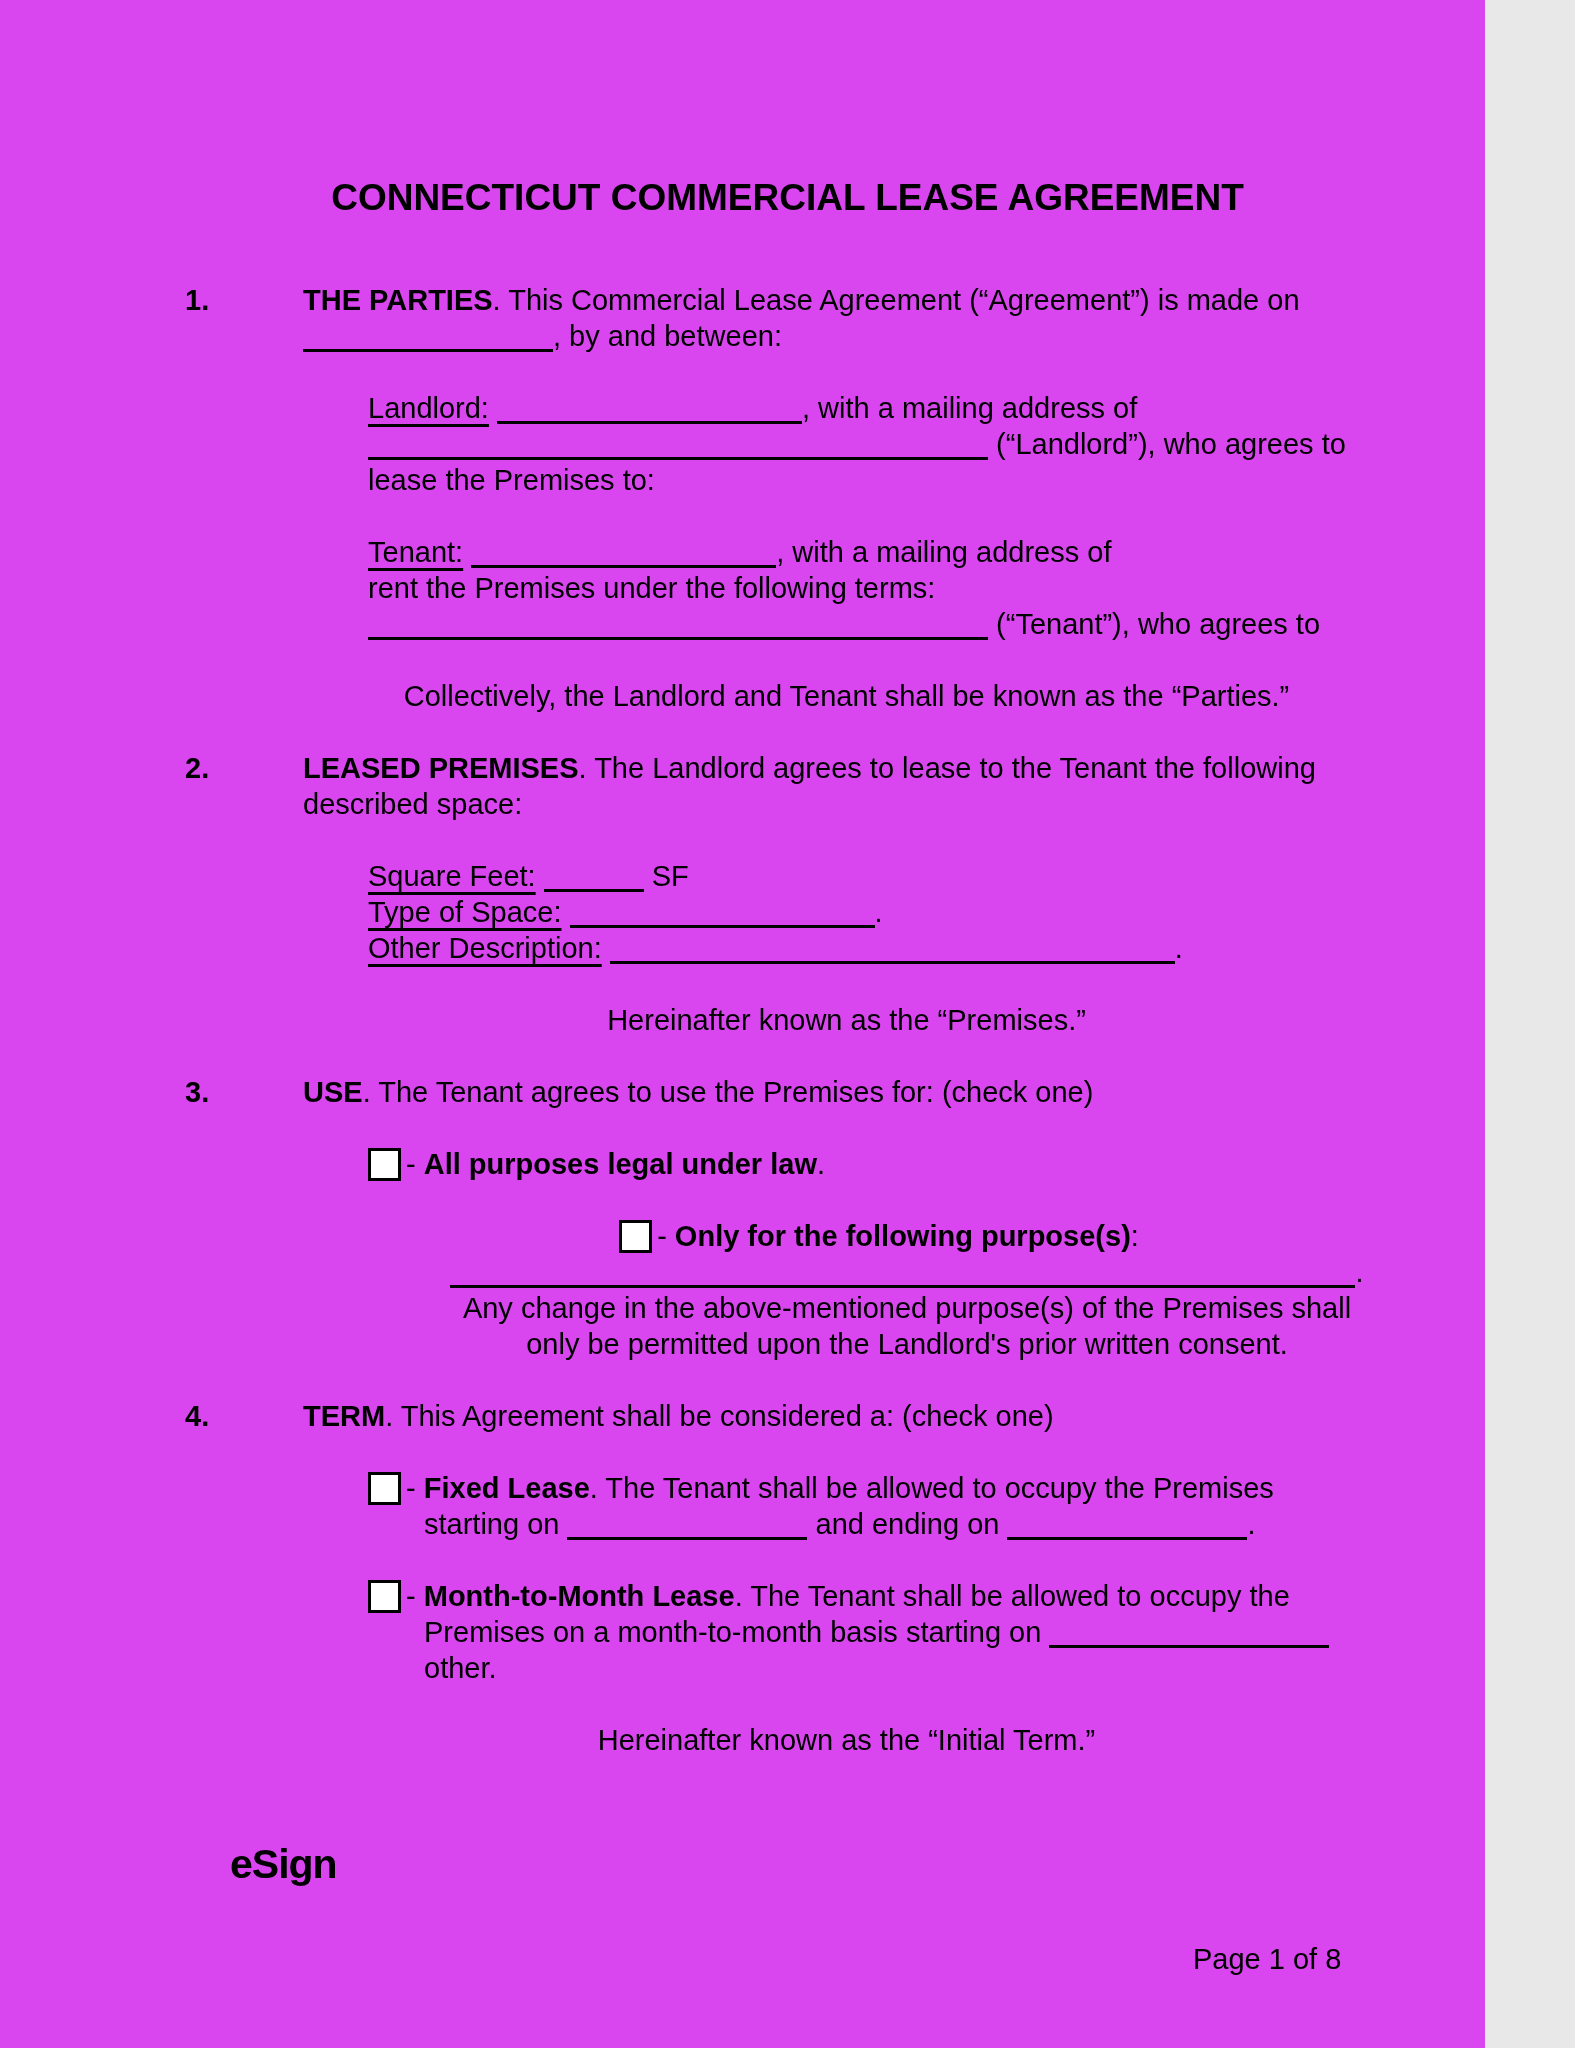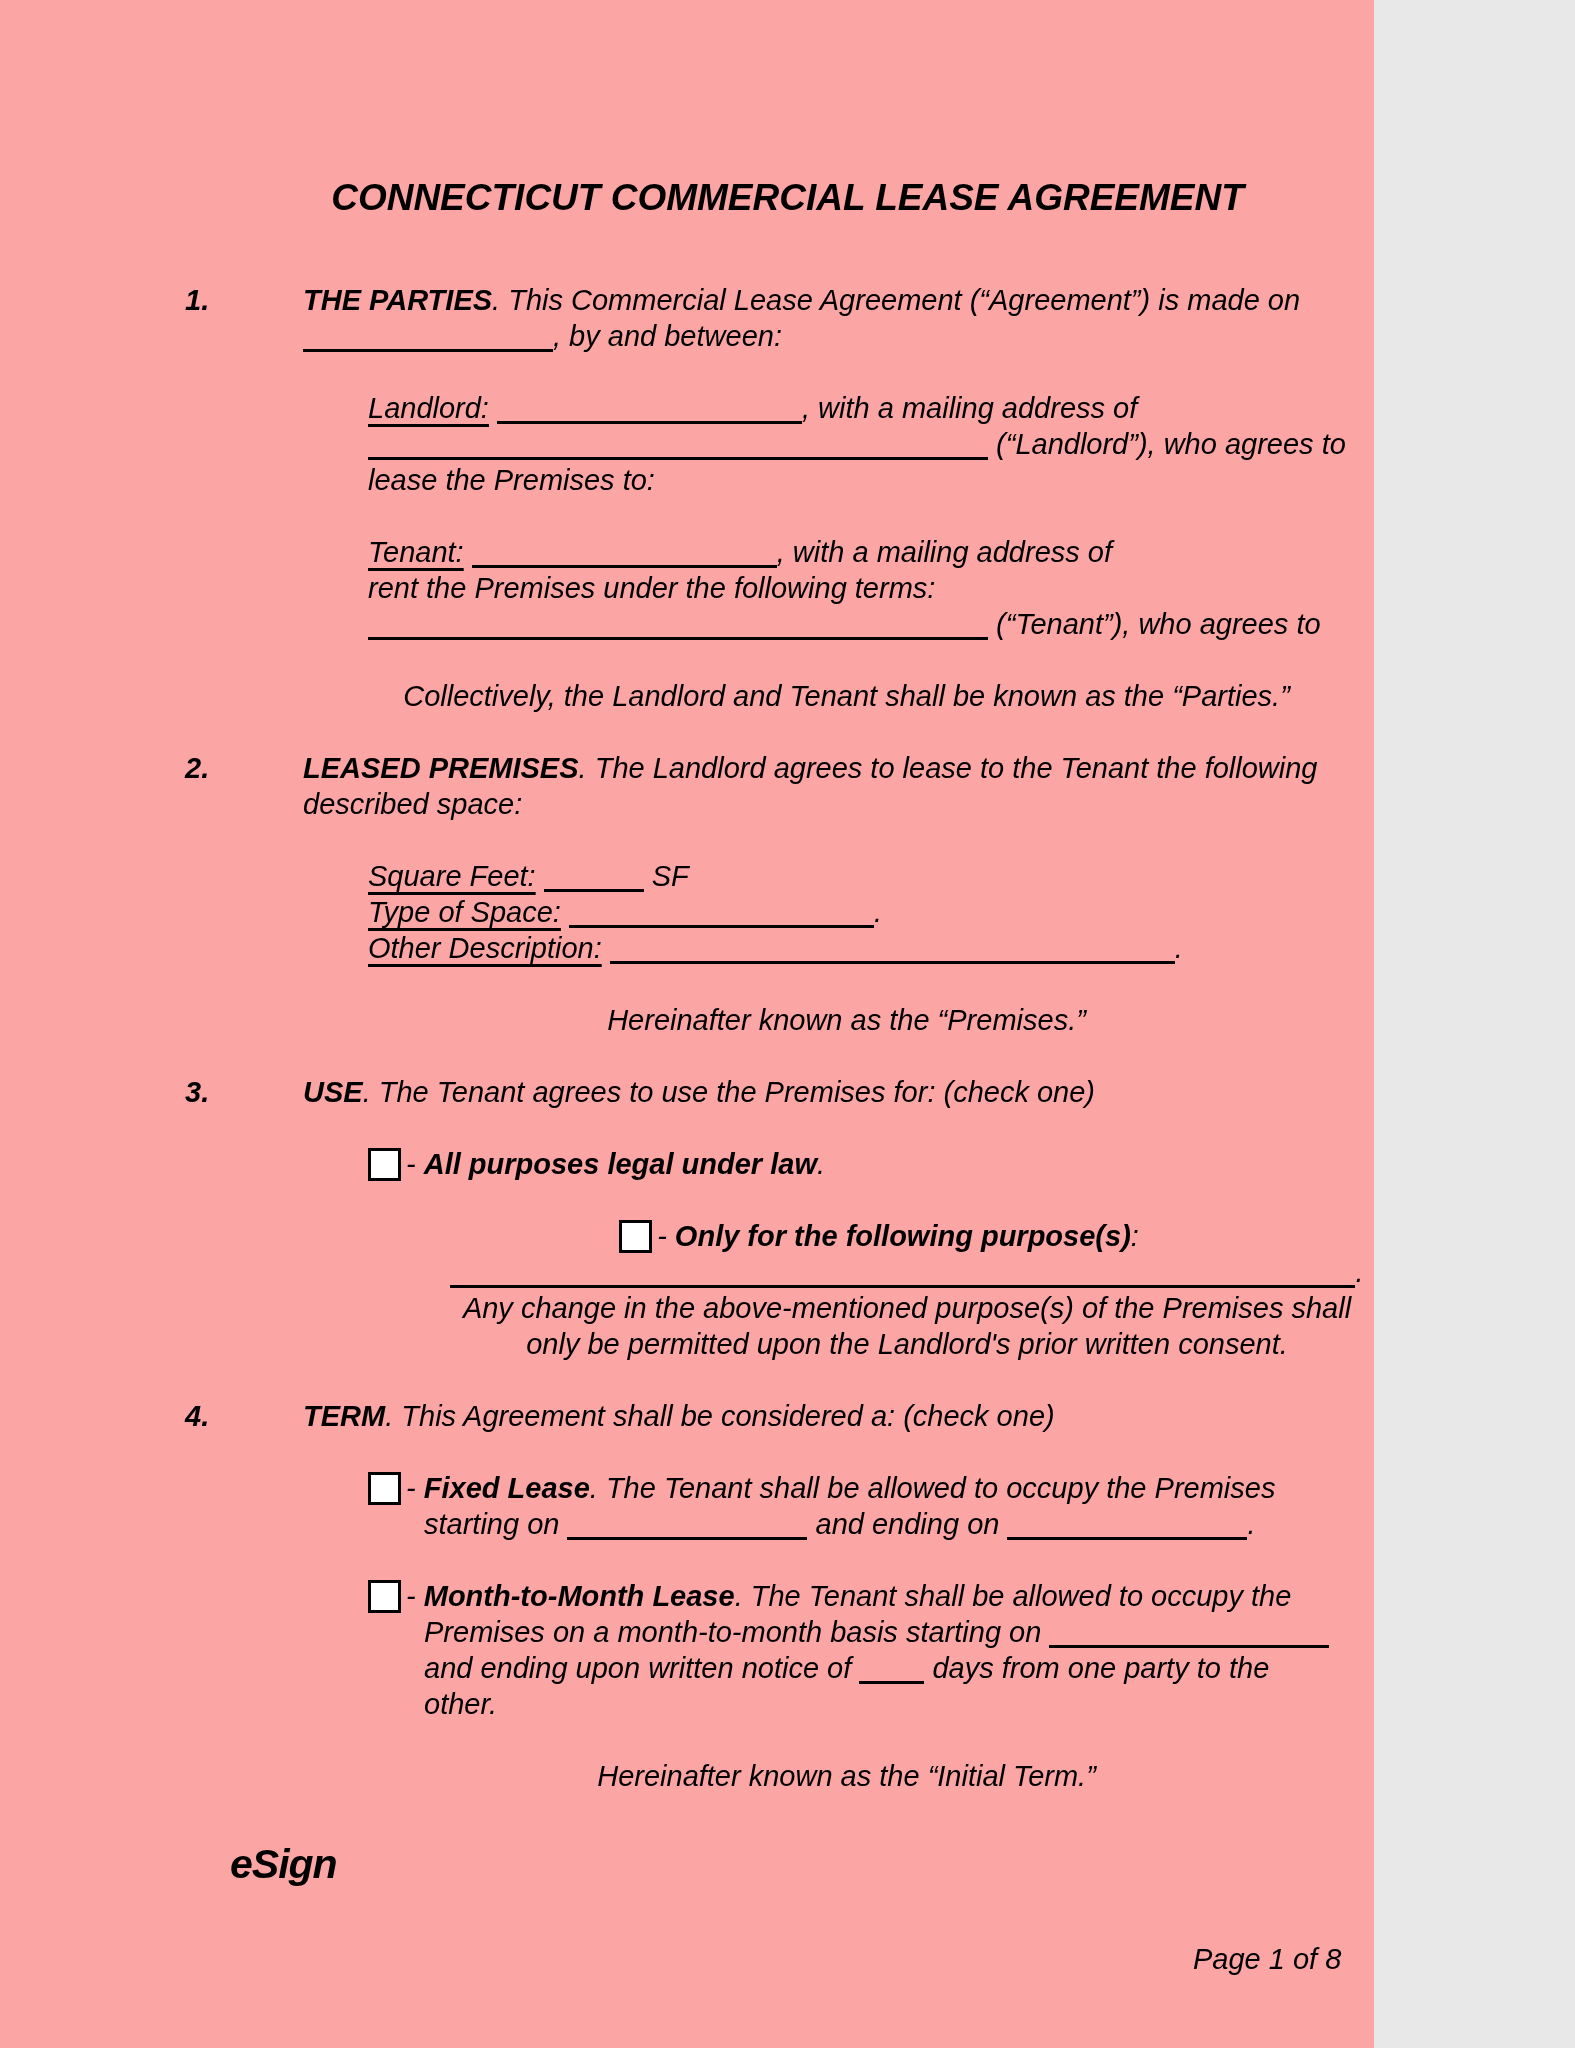--- a/index.html
+++ b/index.html
@@ -1,25 +1,24 @@
 <!DOCTYPE html>
 <html><head>
 <meta charset="utf-8">
 <style>
   html,body { margin:0; padding:0; background:#e8e8e8; }
   .page {
     position:relative;
-    width:1374px; height:2048px;
-    background:#fca5a5;
+    width:1485px; height:2048px;
+    background:#d946ef;
     color:#000;
     font-family:"Liberation Sans", sans-serif;
     font-size:29px;
     line-height:36px;
     overflow:hidden;
-    font-style:italic;
   }
   .content { position:absolute; left:185px; top:176px; width:1205px; }
   .title {
     font-size:37px; line-height:44px; font-weight:bold;
     text-align:center; margin:0 0 62px 0;
   }
   .sec { display:grid; grid-template-columns:118px 1fr; margin-bottom:36px; }
   .num { font-weight:bold; }
   .p { margin-bottom:36px; }
   .p:last-child { margin-bottom:0;text-align:center; }
@@ -121,21 +120,20 @@
       <div class="num">4.</div>
       <div>
         <div class="p ln"><span class="b">TERM</span><span>. This Agreement shall be considered a: (check one)</span></div>
         <div class="p sub">
           <div class="ln"><span class="cb"></span><span>-</span> <span class="b">Fixed Lease</span><span>. The Tenant shall be allowed to occupy the Premises</span></div>
           <div class="cl ln"><span>starting on</span> <span class="bl w240"></span> <span>and ending on</span> <span class="bl w240"></span><span>.</span></div>
         </div>
         <div class="p sub">
           <div class="ln"><span class="cb"></span><span>-</span> <span class="b">Month-to-Month Lease</span><span>. The Tenant shall be allowed to occupy the</span></div>
           <div class="cl ln"><span>Premises on a month-to-month basis starting on</span> <span class="bl w280"></span></div>
-          <div class="cl ln"><span>and ending upon written notice of</span> <span class="bl w65"></span> <span>days from one party to the</span></div>
           <div class="cl ln">other.</div>
         </div>
         <div class="p ln">Hereinafter known as the “Initial Term.”</div>
       </div>
     </div>
 
   </div>
 
   <div class="brand">eSign</div>
   <div class="pageno">Page 1 of 8</div>

